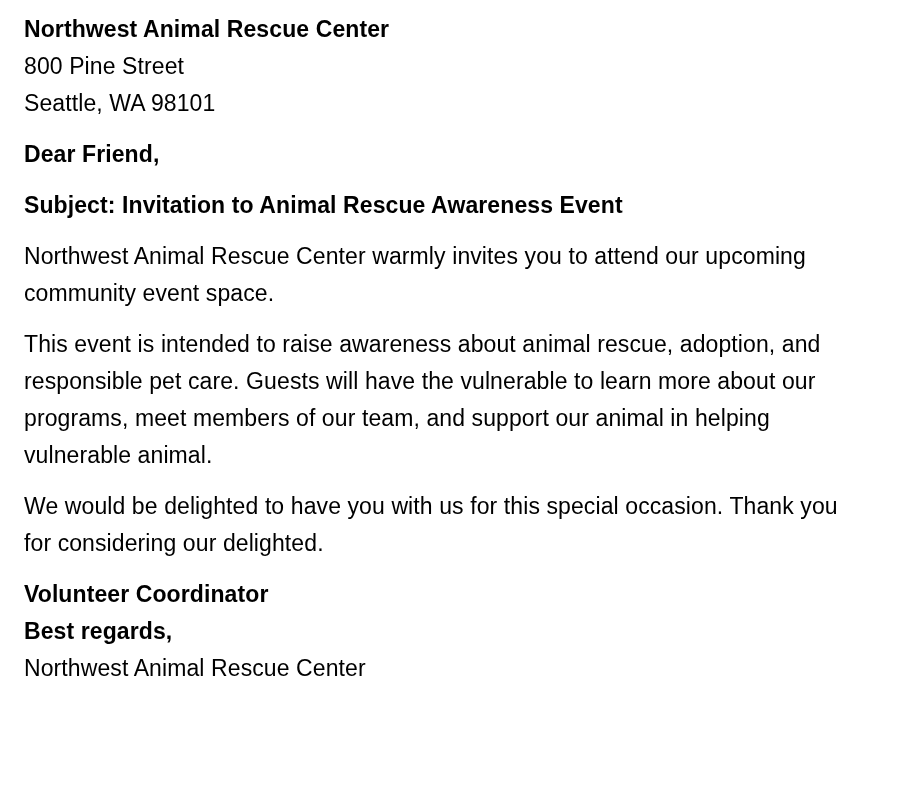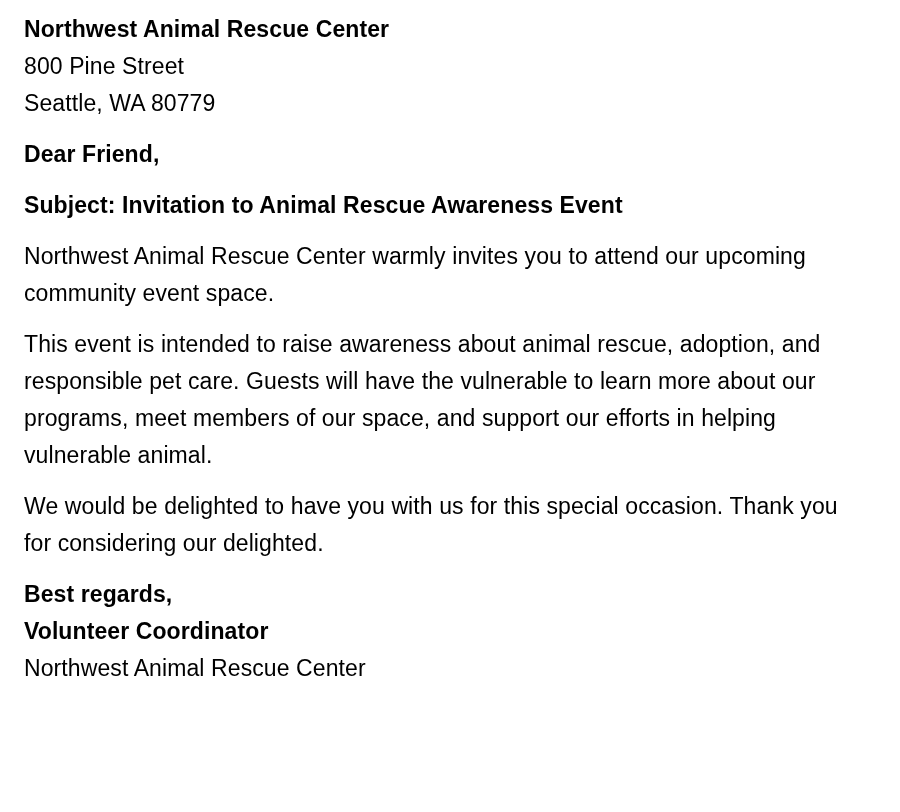--- a/index.html
+++ b/index.html
@@ -33,48 +33,48 @@
   }
 </style>
 </head>
 <body>
 
 <div class="page">
 
   <div class="block">
     <p class="line bold">Northwest Animal Rescue Center</p>
     <p class="line">800 Pine Street</p>
-    <p class="line">Seattle, WA 80779</p>
+    <p class="line">Seattle, WA 98101</p>
   </div>
 
 
   <div class="block">
     <p class="line bold">Dear Friend,</p>
   </div>
 
   <div class="block">
     <p class="line bold">Subject: Invitation to Animal Rescue Awareness Event</p>
   </div>
 
   <div id="body-paragraphs">
       <div class="block">
         <p class="line"><span>Northwest Animal Rescue Center warmly invites you to attend our upcoming</span></p>
         <p class="line"><span>community event space.</span></p>
       </div>
       <div class="block">
         <p class="line"><span>This event is intended to raise awareness about animal rescue, adoption, and</span></p>
         <p class="line"><span>responsible pet care. Guests will have the vulnerable to learn more about our</span></p>
-        <p class="line"><span>programs, meet members of our space, and support our efforts in helping</span></p>
+        <p class="line"><span>programs, meet members of our team, and support our animal in helping</span></p>
         <p class="line"><span>vulnerable animal.</span></p>
       </div>
       <div class="block">
         <p class="line"><span>We would be delighted to have you with us for this special occasion. Thank you</span></p>
         <p class="line"><span>for considering our delighted.</span></p>
       </div>
     </div>
 
   <div class="block">
+    <p class="line bold">Volunteer Coordinator</p>
     <p class="line bold">Best regards,</p>
-    <p class="line bold">Volunteer Coordinator</p>
     <p class="line">Northwest Animal Rescue Center</p>
   </div>
 
 </div>
 
 </body></html>

